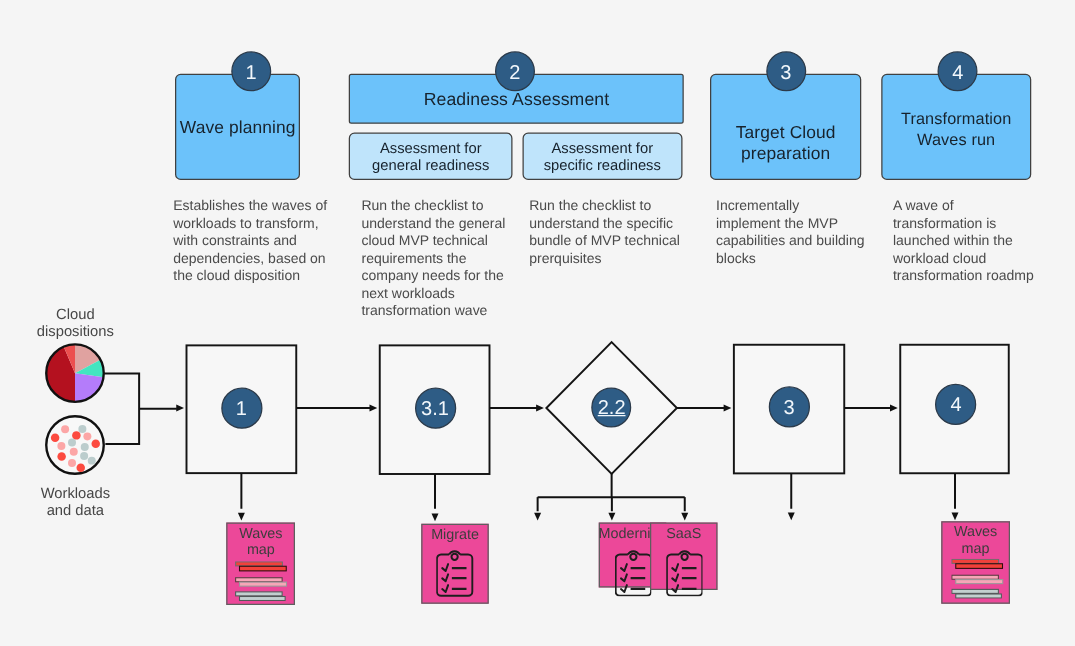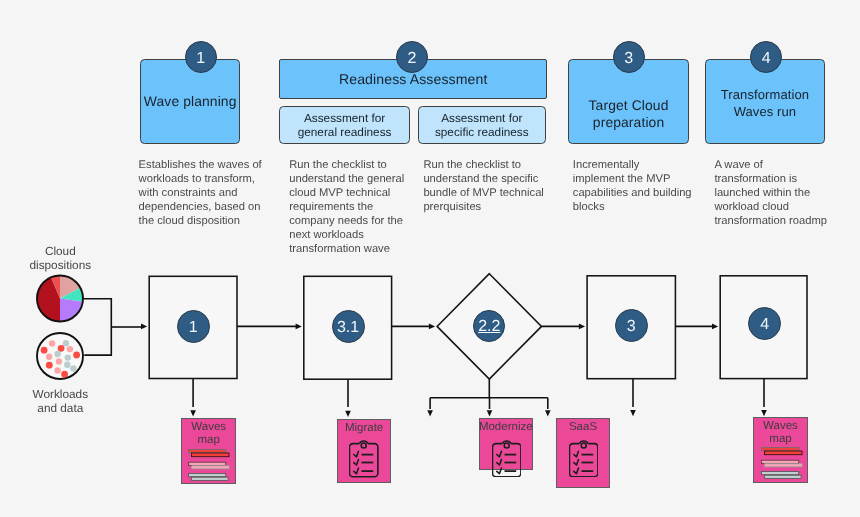--- a/index.html
+++ b/index.html
@@ -204,21 +204,21 @@
         <path d="M4.8 15.5 L7.5 17.8 L9.5 12.3" stroke-linecap="round" stroke-linejoin="round" stroke-width="1.6"></path>
         <path d="M4.8 23.7 L7.5 26.0 L9.5 20.5" stroke-linecap="round" stroke-linejoin="round" stroke-width="1.6"></path>
         <path d="M4.8 32.3 L7.5 34.6 L9.5 29.1" stroke-linecap="round" stroke-linejoin="round" stroke-width="1.6"></path>
         <path d="M12.5 15.6 H24.2" stroke-linecap="butt" stroke-width="1.8"></path>
         <path d="M12.5 23.5 H24.2" stroke-linecap="butt" stroke-width="1.8"></path>
         <path d="M12.5 32.1 H24.2" stroke-linecap="butt" stroke-width="1.8"></path>
       </g>
       </svg>
   </div>
 
-  <div class="abs outbox" style="left:540px;top:418px;width:54px;height:70px;">
+  <div class="abs outbox" style="left:504px;top:418px;width:54px;height:54px;">
     <div class="outlbl" style="top:2px;">SaaS</div>
     <svg class="outicon" style="left:12px;top:20px;" viewBox="0 0 29.4 38.2" width="29.4" height="38.2">
         <g fill="none" stroke="#1e1e1e" stroke-width="1.6">
         <path d="M10.3 4.6 H3.9 A3.4 3.4 0 0 0 0.5 8.0 V34.3 A3.4 3.4 0 0 0 3.9 37.7 H25.5 A3.4 3.4 0 0 0 28.9 34.3 V8.0 A3.4 3.4 0 0 0 25.5 4.6 H19.1"></path>
         <path d="M10.3 4.6 A5.0 5.0 0 0 1 19.1 4.6"></path>
         <circle cx="14.7" cy="6.5" r="2.5"></circle>
         <path d="M4.8 15.5 L7.5 17.8 L9.5 12.3" stroke-linecap="round" stroke-linejoin="round" stroke-width="1.6"></path>
         <path d="M4.8 23.7 L7.5 26.0 L9.5 20.5" stroke-linecap="round" stroke-linejoin="round" stroke-width="1.6"></path>
         <path d="M4.8 32.3 L7.5 34.6 L9.5 29.1" stroke-linecap="round" stroke-linejoin="round" stroke-width="1.6"></path>
         <path d="M12.5 15.6 H24.2" stroke-linecap="butt" stroke-width="1.8"></path>

